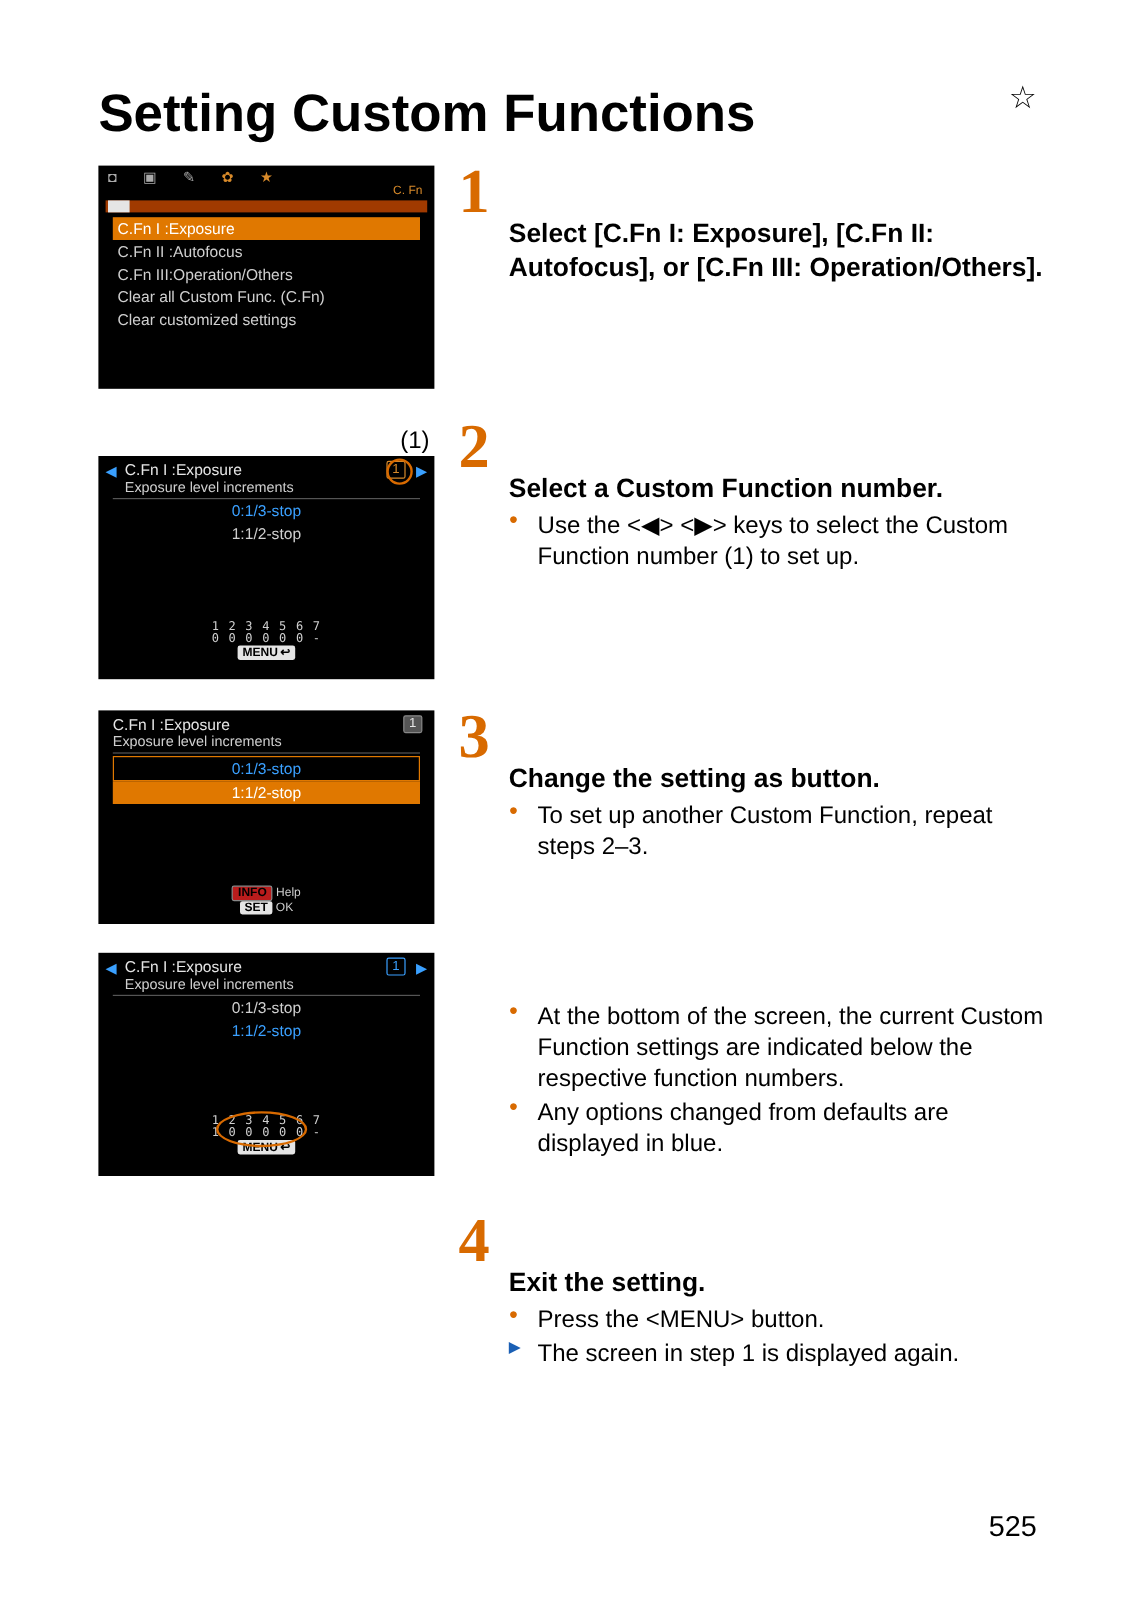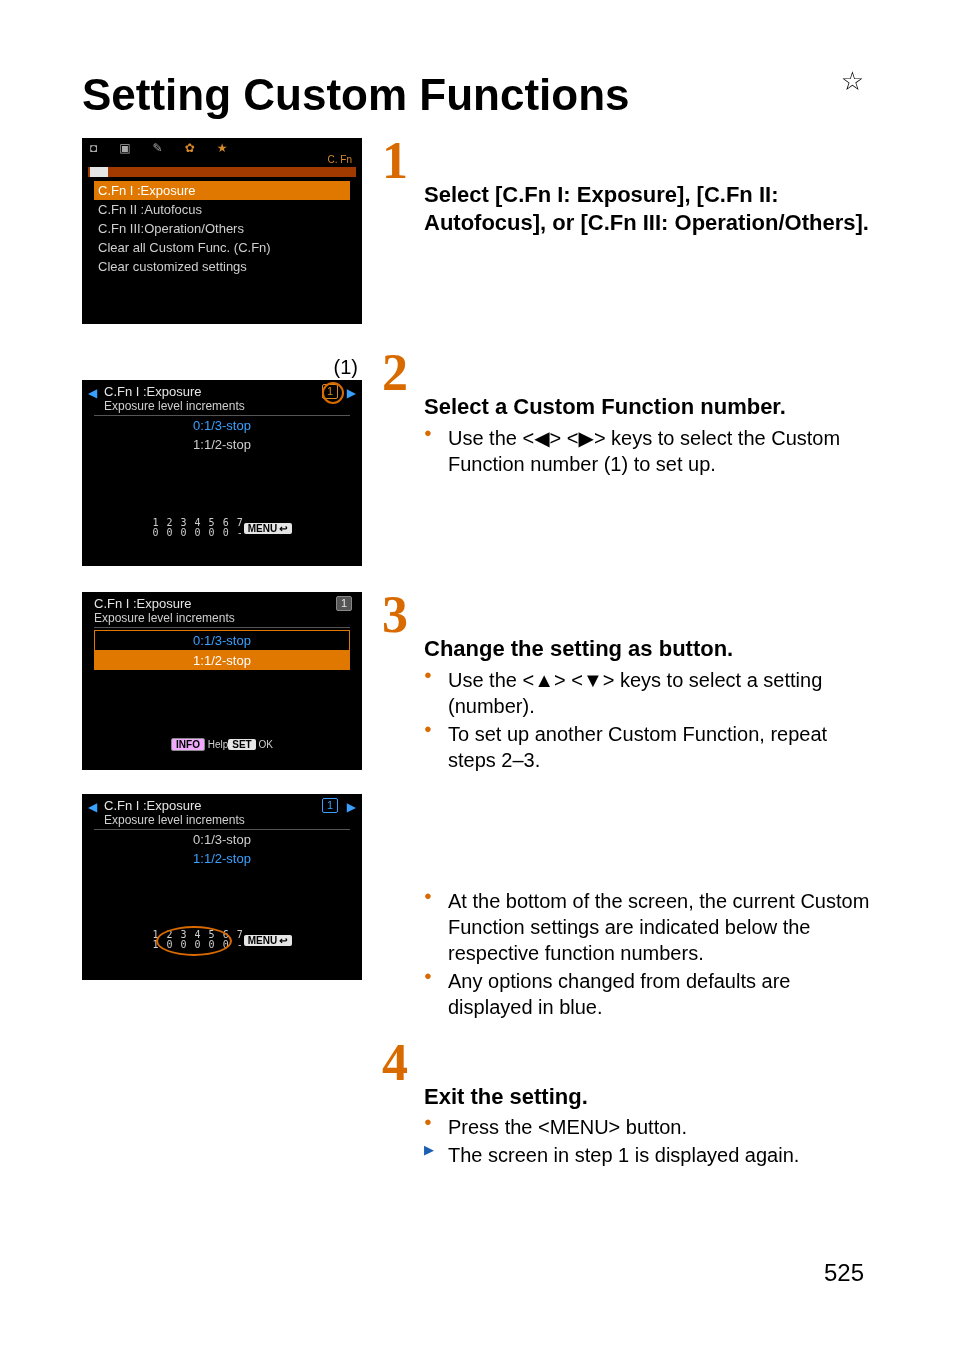--- a/index.html
+++ b/index.html
@@ -152,23 +152,24 @@
   .hr-grey { border-top:1px solid #555; margin: 0 12px; }
   .screen .opt {
     padding: 2px 12px;
     color: #3aa0ff;
     text-align: center;
   }
   .screen .opt.grey { color: #cfcfcf; }
   .screen .opt.sel-box { color:#3aa0ff; }
   .screen .opt.sel-fill { background:#e07800; color:#fff; }
   .screen .bottom-row {
-    display:flex; justify-content:center; align-items:center;
+    display:flex; justify-content:space-between; align-items:center;
     padding: 4px 10px 6px 10px;
     font-size: 10px;
+    flex-direction: column;
   }
   .screen .nums {
     font-family: monospace;
     line-height: 1;
     letter-spacing: 1px;
     color:#cfcfcf;
   }
   .screen .nums .top { display:block; }
   .screen .nums .bot { display:block; }
   .screen .pill {
@@ -286,21 +287,21 @@
           <span>C.Fn I :Exposure</span>
           <span class="num-badge" style="background:#555;border-color:#888;color:#e5e5e5;right:10px;">1</span>
           <span class="sub">Exposure level increments</span>
         </div>
         <div class="hr-grey"></div>
         <div class="opt sel-box" style="border:1px solid #e07800;margin:2px 12px 0 12px;padding:2px 2px;">0:1/3-stop</div>
         <div class="opt sel-fill" style="margin:0 12px;">1:1/2-stop</div>
         <div style="height:64px"></div>
         <div class="bottom-row">
           <span>
-            <span class="pill dark" style="background:#f0abfc;color:#000;">
+            <span class="pill dark" style="background:#b91c1c;color:#000;">
                 <span>INFO</span>
               </span>
             <span style="color:#cfcfcf;">Help</span>
           </span>
           <span>
             <span class="pill">
                 <span>SET</span>
               </span>
             <span style="color:#cfcfcf;">OK</span>
           </span>
@@ -332,23 +333,20 @@
         </div>
       </div>
     </div>
 
     <div class="stepcol" style="flex-direction:column;">
       <div style="display:flex;">
         <div class="stepnum">3</div>
         <div class="stepbody">
           <p class="step-head">Change the setting as button.</p>
           <ul class="bullets">
-            <li>
-              <span>Use the &lt;</span><span class="keysym">▲</span><span>&gt; &lt;</span><span class="keysym">▼</span><span>&gt; keys to select a setting (number).</span>
-            </li>
             <li>To set up another Custom Function, repeat steps 2–3.</li>
           </ul>
         </div>
       </div>
 
       <div style="display:flex;margin-top:70px;">
         <div class="stepnum" style="visibility:hidden;">3</div>
         <div class="stepbody">
           <ul class="bullets">
             <li>At the bottom of the screen, the current Custom Function settings are indicated below the respective function numbers.</li>

